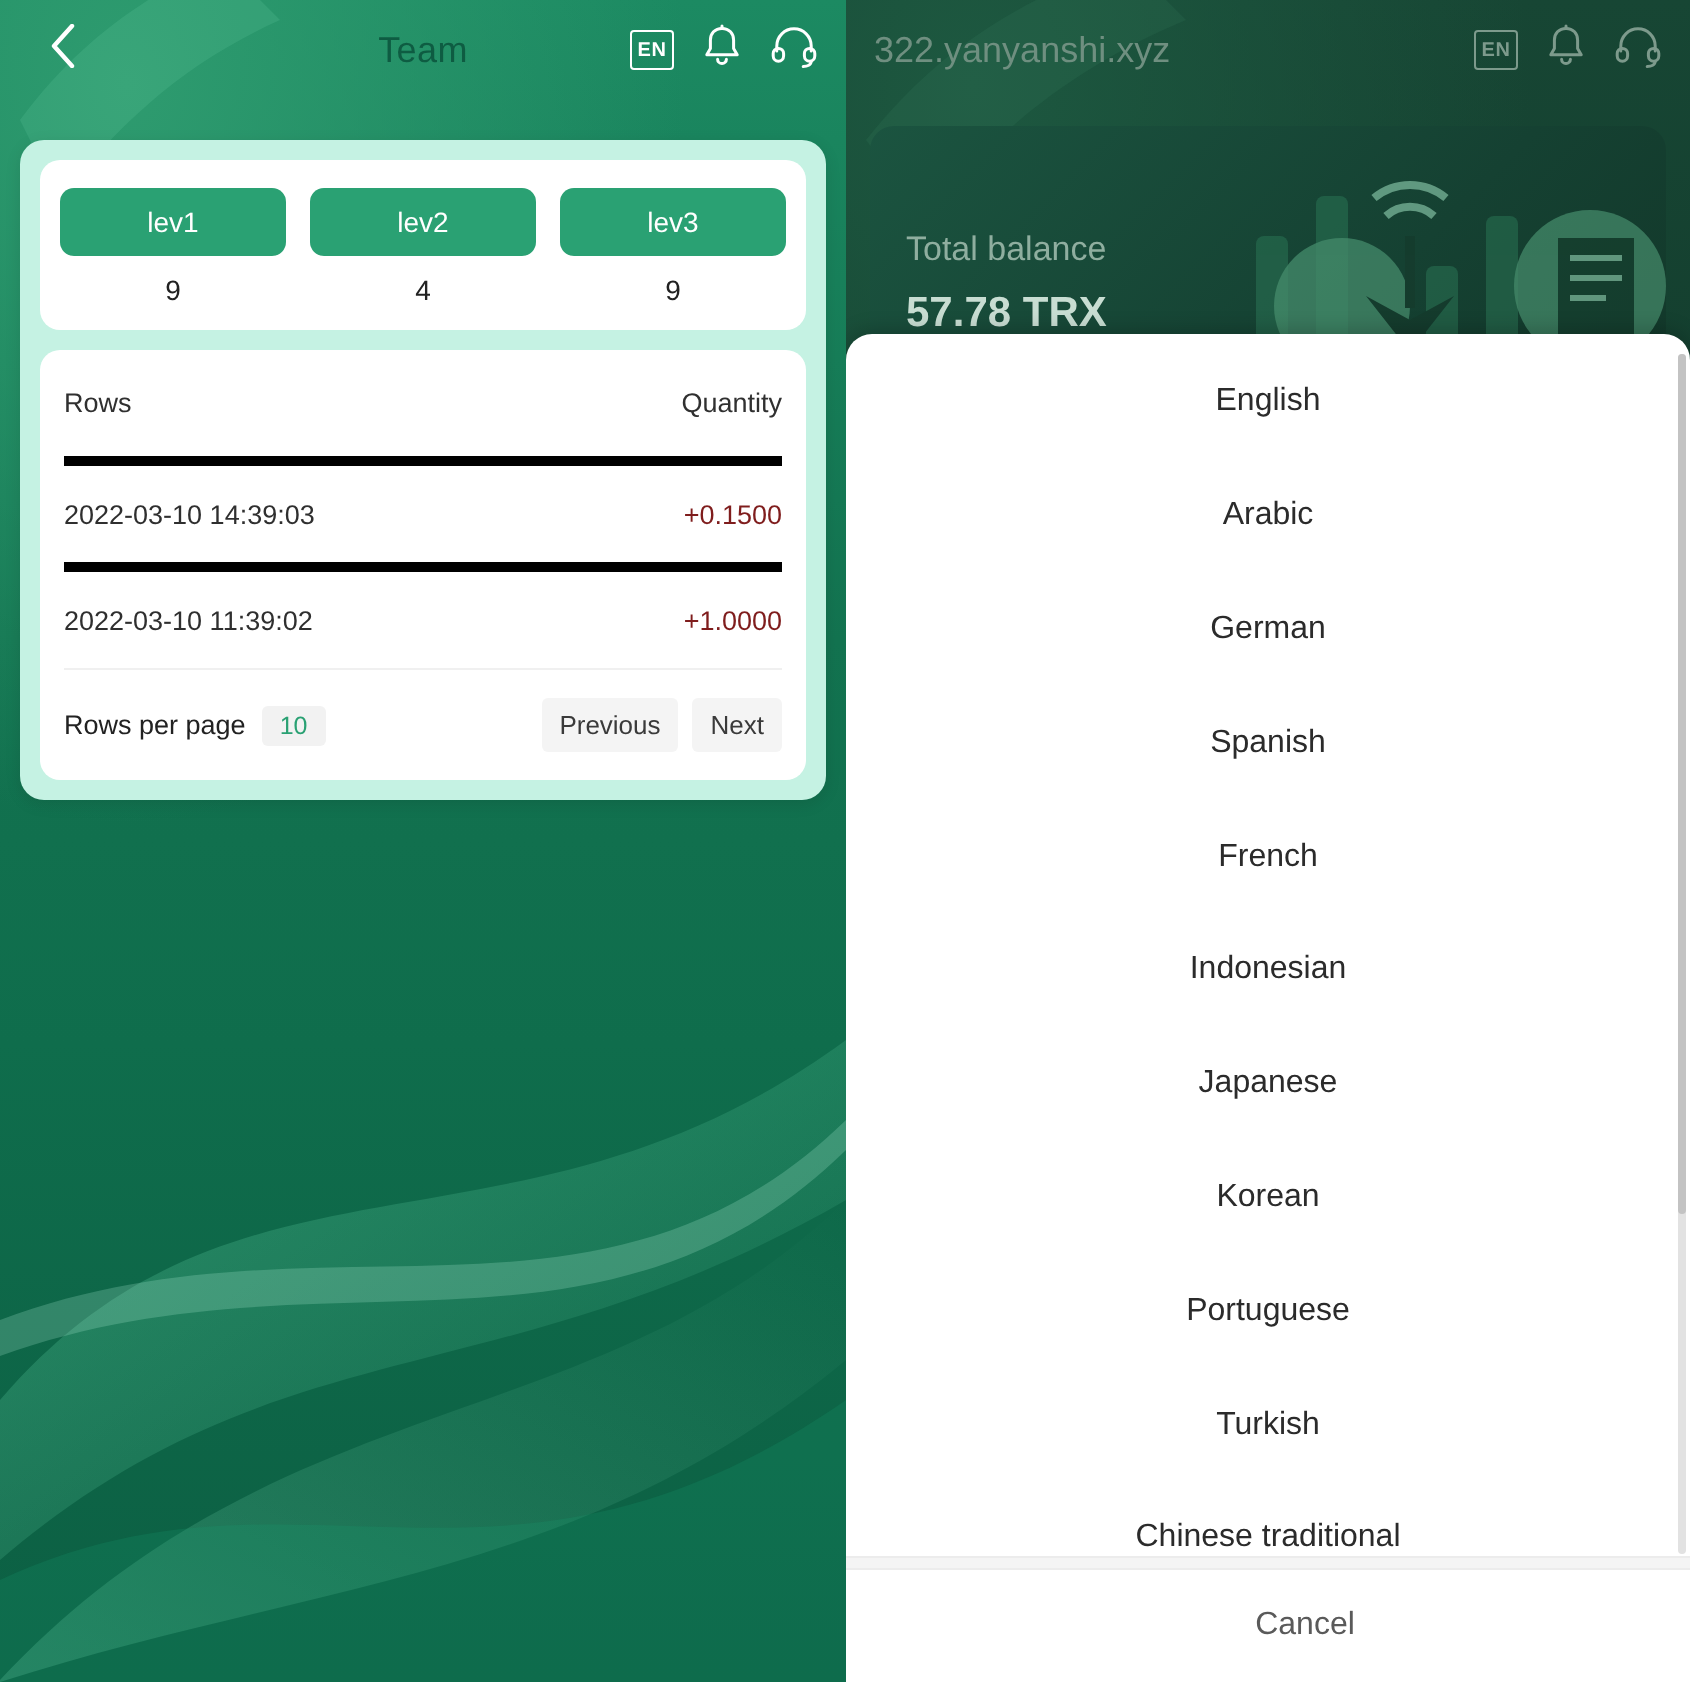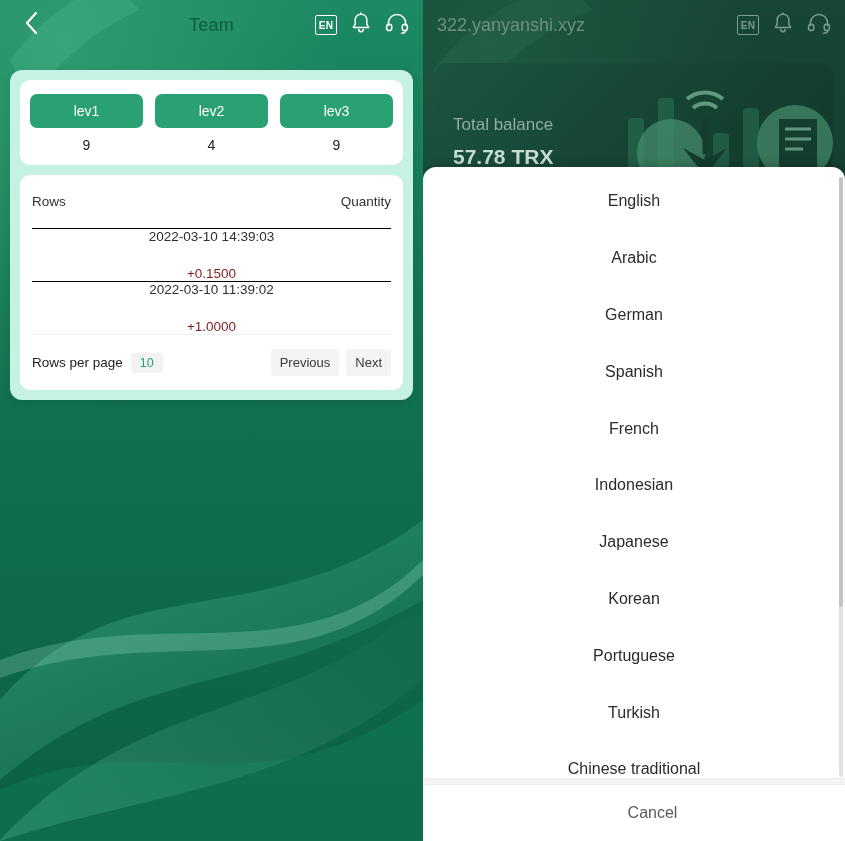--- a/index.html
+++ b/index.html
@@ -124,21 +124,21 @@
     padding: 0 12px;
   }
   .trow {
     display: flex;
     align-items: center;
     justify-content: space-between;
     height: 53px;
     font-size: 13.5px;
   }
   .thead { color: #303030; }
-  .tbody-row { color: #2f2f2f; border-top: 1px solid #000000; flex-direction: column; }
+  .tbody-row { color: #2f2f2f; border-top: 5px solid #000000; }
   .tbody-row .qty { color: #7f1d1d; }
   .pager {
     display: flex;
     align-items: center;
     height: 56px;
     border-top: 1px solid #f0f0f0;
     font-size: 13.5px;
     color: #222222;
   }
   .pager .rpp-label { margin-right: 8px; }

